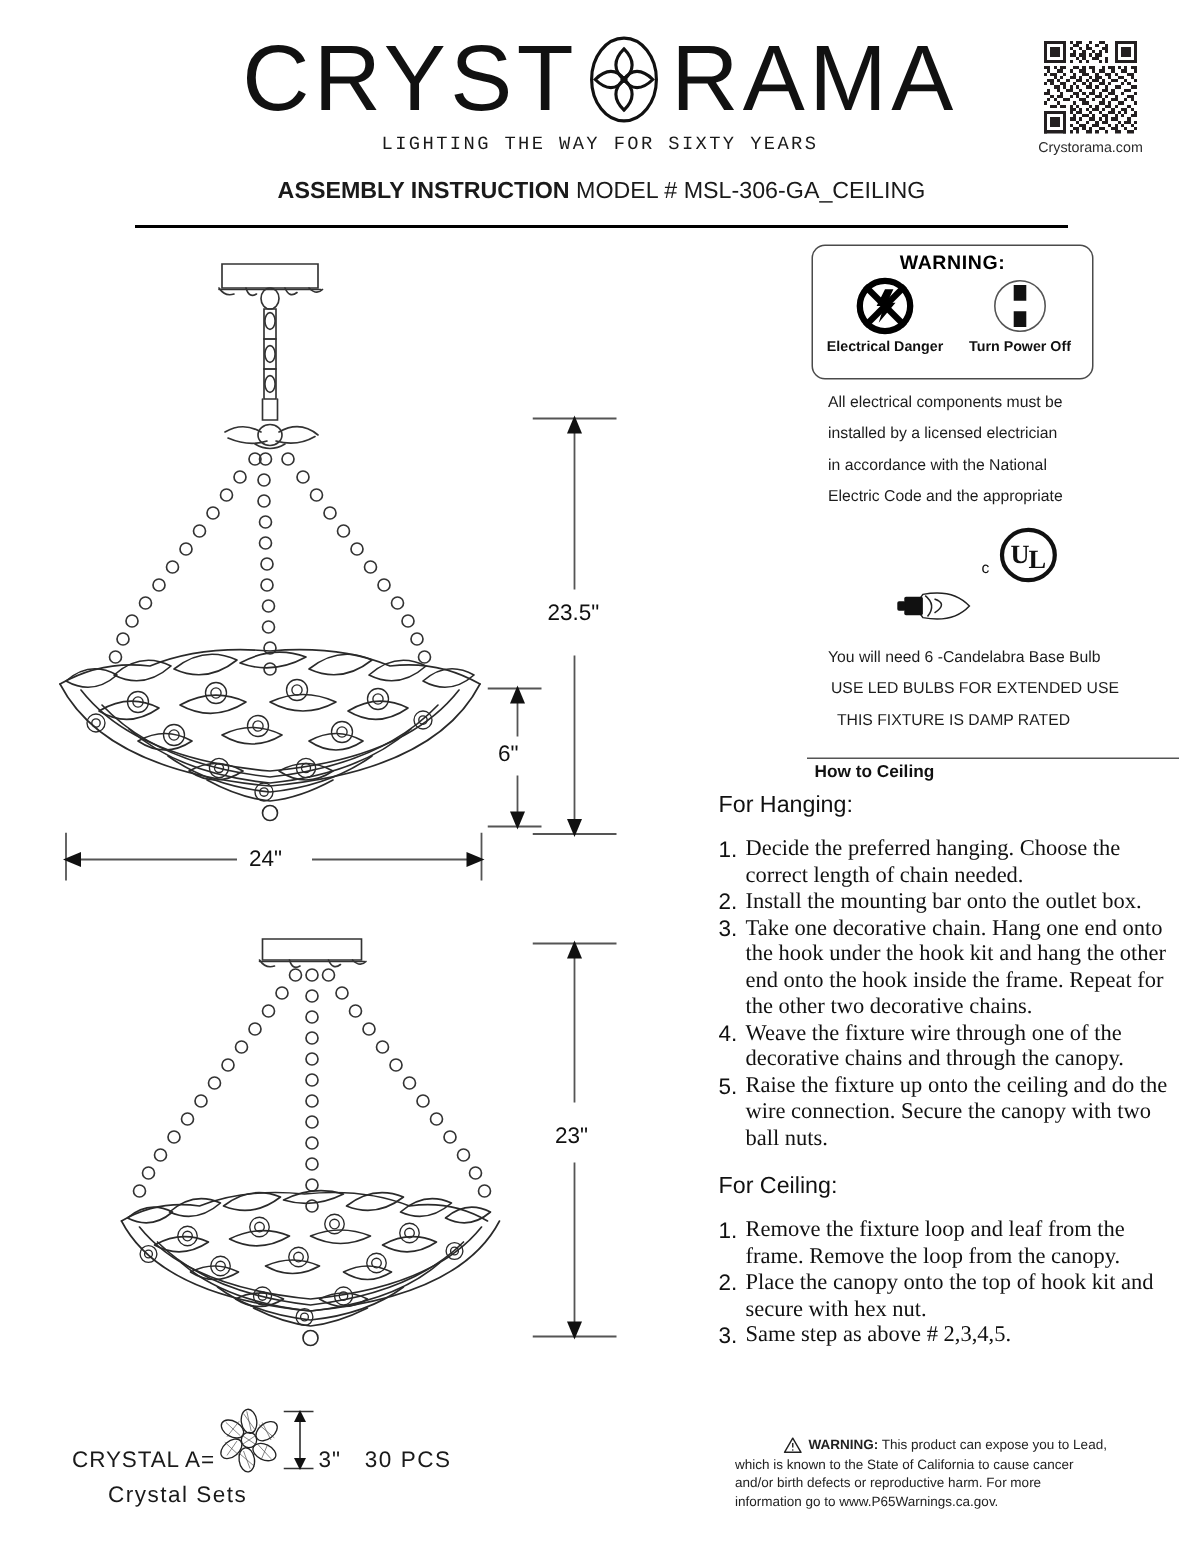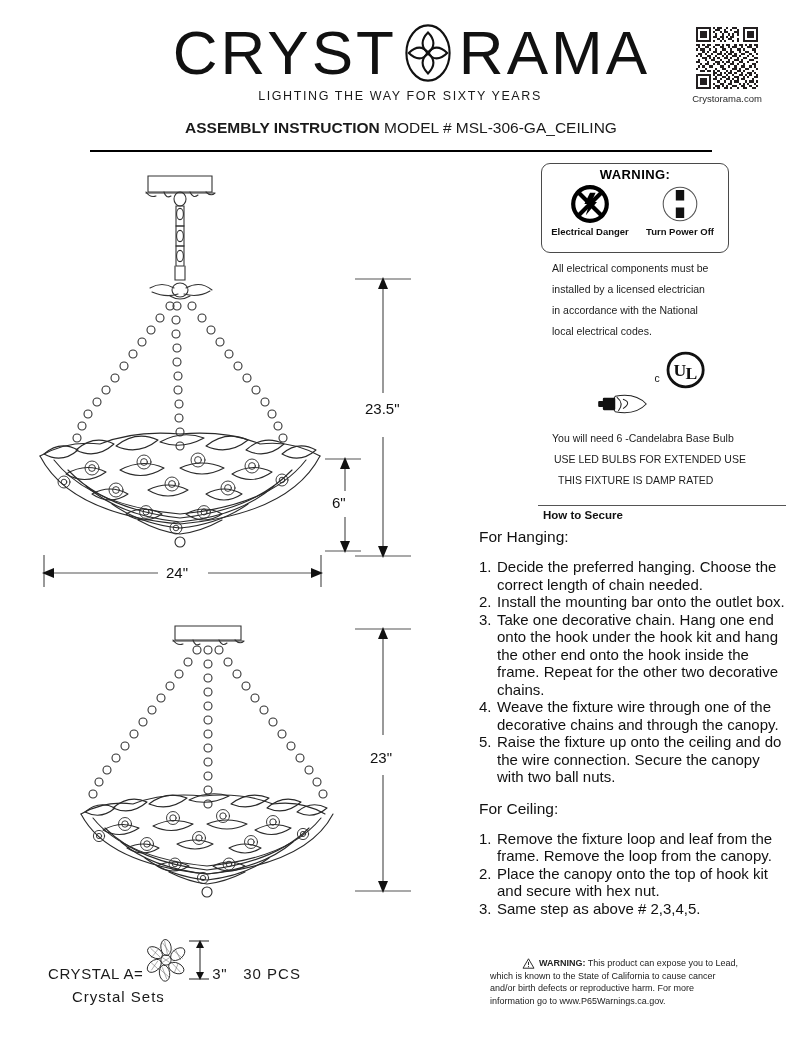--- a/index.html
+++ b/index.html
@@ -27,21 +27,21 @@
   }
   #brand-block {
     position: absolute;
     left: 150px; top: 22px;
     width: 500px;
     text-align: center;
   }
   #wordmark {
     display: flex;
     align-items: center;
-    justify-content: flex-end;
+    justify-content: center;
     height: 62px;
   }
   .wordmark-part {
     font-family: "Liberation Sans", sans-serif;
     font-size: 62px;
     font-weight: 300;
     letter-spacing: 3px;
     line-height: 1;
     color: #111;
   }
@@ -50,20 +50,21 @@
     height: 60px;
     margin: 0 1px;
     flex: 0 0 auto;
   }
   #tagline {
     margin-top: 5px;
     font-size: 12.5px;
     letter-spacing: 1.6px;
     color: #1a1a1a;
     font-weight: 400;
+    font-family: Liberation Mono, monospace;
   }
   #qr-block {
     position: absolute;
     left: 679px; top: 27px;
     width: 96px;
     text-align: center;
   }
   #qr-code { width: 62px; height: 62px; display: block; margin: 0 auto; }
   #qr-caption {
     margin-top: 4px;
@@ -244,21 +245,21 @@
     font-size: 15px;
     line-height: 17.5px;
     color: #111;
     margin-bottom: 0px;
   }
   ol.steps li .num {
     flex: 0 0 auto;
     width: 18px;
     text-align: left;
   }
-  ol.steps li .txt { flex: 1 1 auto; }
+  ol.steps li .txt { flex: 1 1 auto; font-family: Liberation Serif, serif; }
 
   #prop65 {
     position: absolute;
     left: 490px; top: 957px;
     width: 300px;
     font-size: 9px;
     line-height: 12.5px;
     color: #222;
   }
   #prop65-first { display: flex; align-items: flex-start; padding-left: 32px; }
@@ -874,21 +875,21 @@
         </svg>
         <div class="warn-cap">Turn Power Off</div>
       </div>
     </div>
   </div>
 
   <div id="electrical-text">
     <div class="eline">All electrical components must be</div>
     <div class="eline">installed by a licensed electrician</div>
     <div class="eline">in accordance with the National</div>
-    <div class="eline">local electrical codes.</div>
+    <div class="eline">Electric Code and the appropriate</div>
   </div>
 
   <svg id="ul-mark" viewBox="0 0 70 50">
     <text x="3" y="40" font-family="Liberation Sans, sans-serif" font-size="13" fill="#111">c</text>
     <ellipse cx="42" cy="25" rx="22" ry="21" fill="none" stroke="#111" stroke-width="3.5"></ellipse>
     <text x="27" y="32" font-family="Liberation Serif, serif" font-size="22" font-weight="bold" fill="#111">U</text>
     <text x="42" y="36" font-family="Liberation Serif, serif" font-size="22" font-weight="bold" fill="#111">L</text>
   </svg>
 
   <svg id="bulb-icon" viewBox="0 0 80 40">
@@ -901,21 +902,21 @@
     <rect x="8" y="16" width="7" height="8" rx="1.5" fill="#111"></rect>
   </svg>
 
   <div id="bulb-text">
     <div class="bline c1">You will need 6 -Candelabra Base Bulb</div>
     <div class="bline c2">USE LED BULBS FOR EXTENDED USE</div>
     <div class="bline c3">THIS FIXTURE IS DAMP RATED</div>
   </div>
 
   <div id="howto-rule"></div>
-  <div id="howto-title">How to Secure</div>
+  <div id="howto-title">How to Ceiling</div>
 
   <div id="instructions">
     <div class="sec-head">For Hanging:</div>
     <ol class="steps">
       <li>
         <span class="num">1.</span>
         <span class="txt">Decide the preferred hanging. Choose the correct length of chain needed.</span>
       </li>
       <li>
         <span class="num">2.</span>

